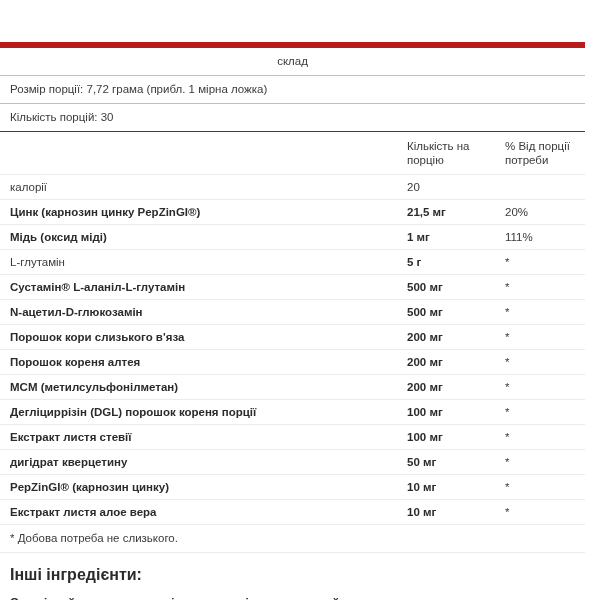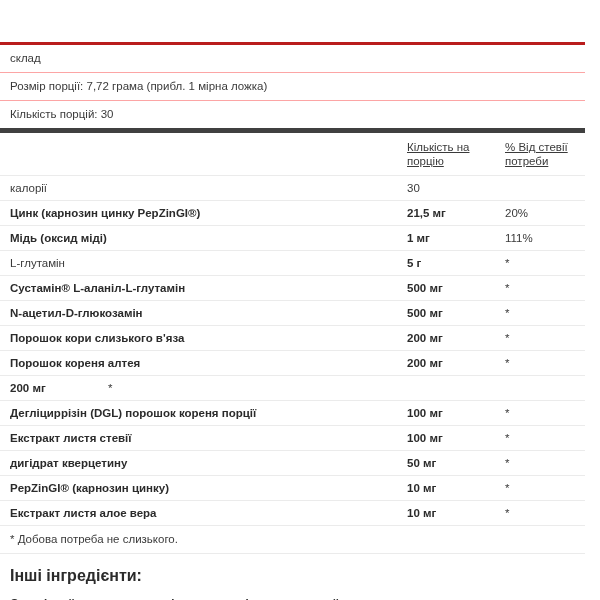--- a/index.html
+++ b/index.html
@@ -51,35 +51,35 @@
   .info-row {
     border-top: 1px solid #fca5a5;
     width: 585px;
     box-sizing: border-box;
     padding: 6px 10px 6px 10px;
     font-size: 11.5px;
     line-height: 15px;
     color: #3a3a3a;
   }
   .info-row.first {
-    border-top: 3px solid #b91c1c;
+    border-top: 6px solid #b91c1c;
+    text-align: center;
   }
 
   
   .head-row {
     display: flex;
     align-items: flex-start;
-    border-top: 5px solid #404040;
+    border-top: 1px solid #404040;
     width: 585px;
     box-sizing: border-box;
     padding: 7px 10px 7px 10px;
     font-size: 11.5px;
     line-height: 14px;
     color: #3a3a3a;
-    text-decoration: underline;
   }
   .head-row .c-name { flex: 0 0 397px; }
   .head-row .c-amount {
     flex: 0 0 98px;
     padding-right: 8px;
     box-sizing: border-box;
   }
   .head-row .c-dv { flex: 1 1 auto; }
 
   
@@ -127,27 +127,27 @@
 
   <div class="info-row first">склад</div>
 
   <div class="info-row">Розмір порції: 7,72 грама (прибл. 1 мірна ложка)</div>
 
   <div class="info-row">Кількість порцій: 30</div>
 
   <div class="head-row">
     <div class="c-name"></div>
     <div class="c-amount">Кількість на порцію</div>
-    <div class="c-dv">% Від стевії потреби</div>
+    <div class="c-dv">% Від порції потреби</div>
   </div>
 
   <div id="rows-container">
       <div class="srow">
         <div class="c-name w-norm">калорії</div>
-        <div class="c-amount w-norm">30</div>
+        <div class="c-amount w-norm">20</div>
         <div class="c-dv w-norm"></div>
       </div>
       <div class="srow">
         <div class="c-name w-bold">Цинк (карнозин цинку PepZinGI®)</div>
         <div class="c-amount w-bold">21,5 мг</div>
         <div class="c-dv w-norm">20%</div>
       </div>
       <div class="srow">
         <div class="c-name w-bold">Мідь (оксид міді)</div>
         <div class="c-amount w-bold">1 мг</div>
@@ -172,20 +172,21 @@
         <div class="c-name w-bold">Порошок кори слизького в'яза</div>
         <div class="c-amount w-bold">200 мг</div>
         <div class="c-dv w-norm">*</div>
       </div>
       <div class="srow">
         <div class="c-name w-bold">Порошок кореня алтея</div>
         <div class="c-amount w-bold">200 мг</div>
         <div class="c-dv w-norm">*</div>
       </div>
       <div class="srow">
+        <div class="c-name w-bold">MCM (метилсульфонілметан)</div>
         <div class="c-amount w-bold">200 мг</div>
         <div class="c-dv w-norm">*</div>
       </div>
       <div class="srow">
         <div class="c-name w-bold">Дегліциррізін (DGL) порошок кореня порції</div>
         <div class="c-amount w-bold">100 мг</div>
         <div class="c-dv w-norm">*</div>
       </div>
       <div class="srow">
         <div class="c-name w-bold">Екстракт листя стевії</div>

